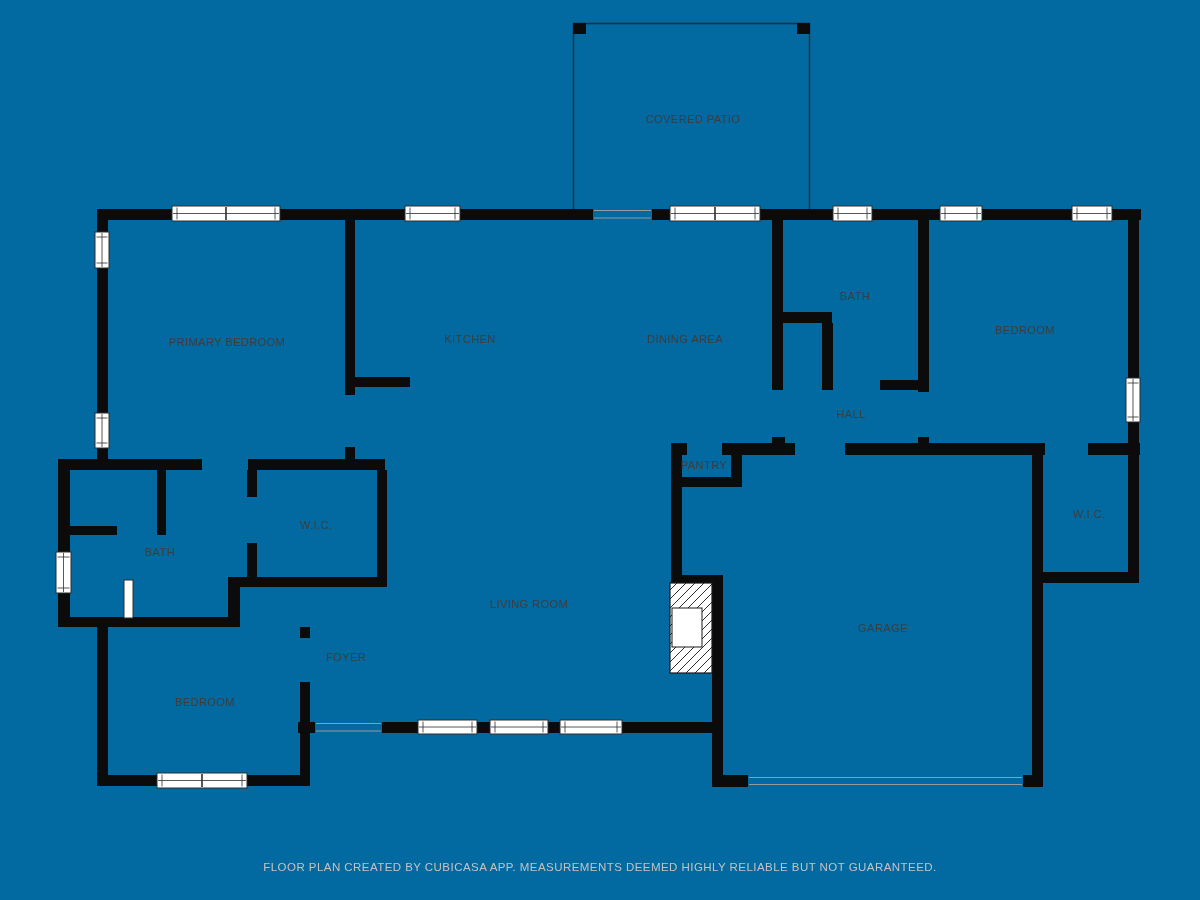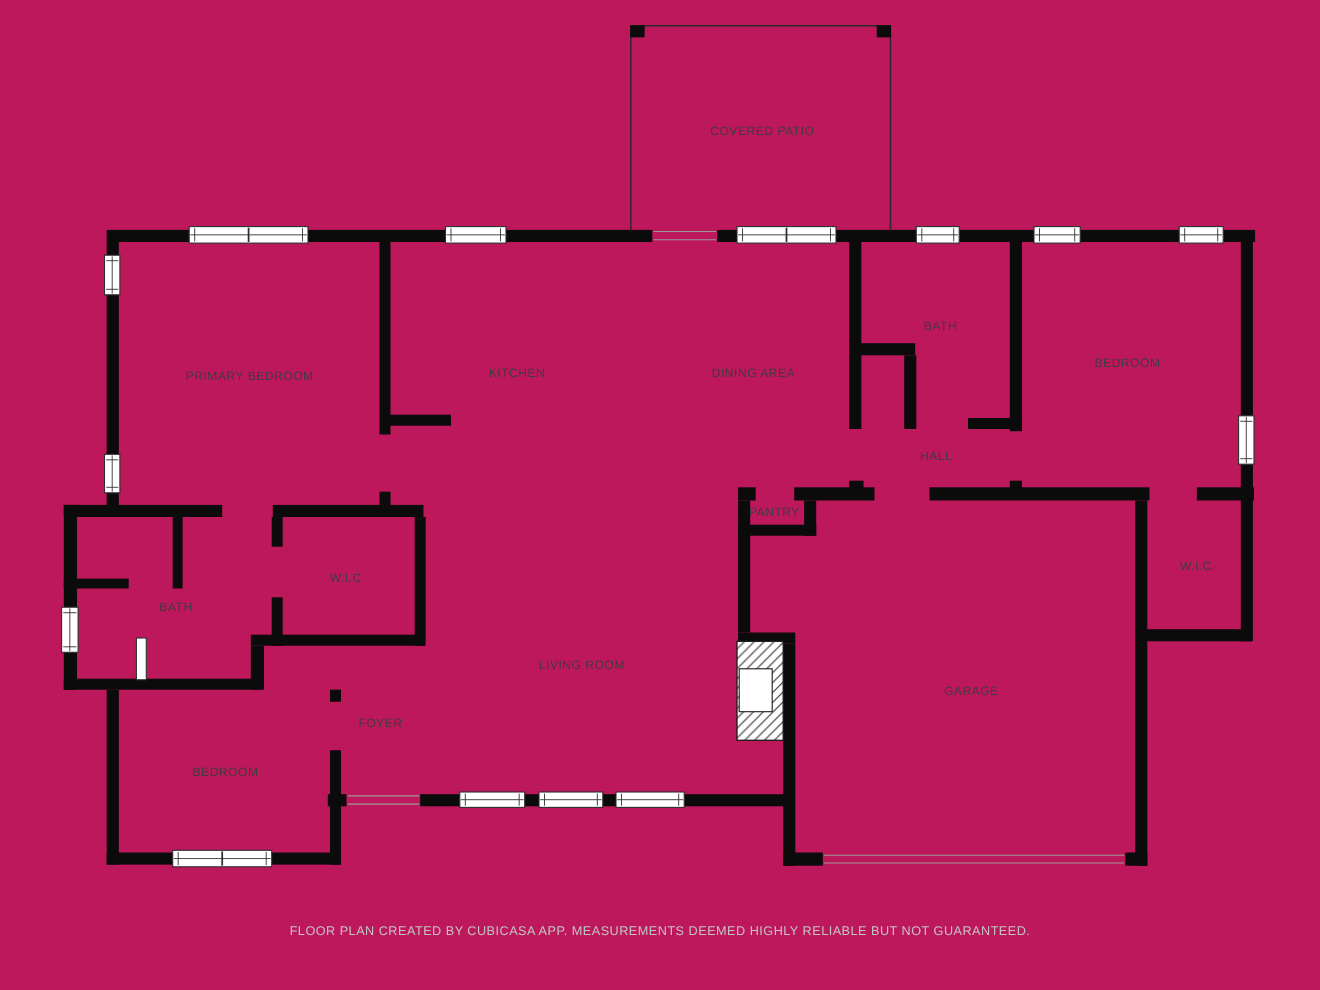--- a/index.html
+++ b/index.html
@@ -1,20 +1,20 @@
 <!DOCTYPE html>
 <html><head>
 <meta charset="utf-8">
 <style>
   html,body{margin:0;padding:0;background:#ffffff;}
-  .page{position:relative;width:1200px;height:900px;background:#be185d;overflow:hidden;
+  .page{position:relative;width:1200px;height:900px;background:#0369a1;overflow:hidden;
         font-family:"Liberation Sans",sans-serif;}
   .room-label{font-family:"Liberation Sans",sans-serif;font-size:11px;fill:#3d3d3d;
               letter-spacing:.45px;text-anchor:middle;dominant-baseline:middle;}
-  .footer{position:absolute;left:0;top:841px;width:1200px;text-align:center;
+  .footer{position:absolute;left:0;top:861px;width:1200px;text-align:center;
           font-size:11.5px;color:#c3c3c3;letter-spacing:.45px;}
 </style>
 </head>
 <body>
 
 <div class="page">
   <svg id="plan-svg" width="1200" height="900" viewBox="0 0 1200 900">
     <defs>
       <pattern id="hatch" width="9" height="9" patternUnits="userSpaceOnUse">
         <path d="M-2,2 l4,-4 M0,9 l9,-9 M7,11 l4,-4" stroke="#2e2e2e" stroke-width="1" fill="none"></path>

